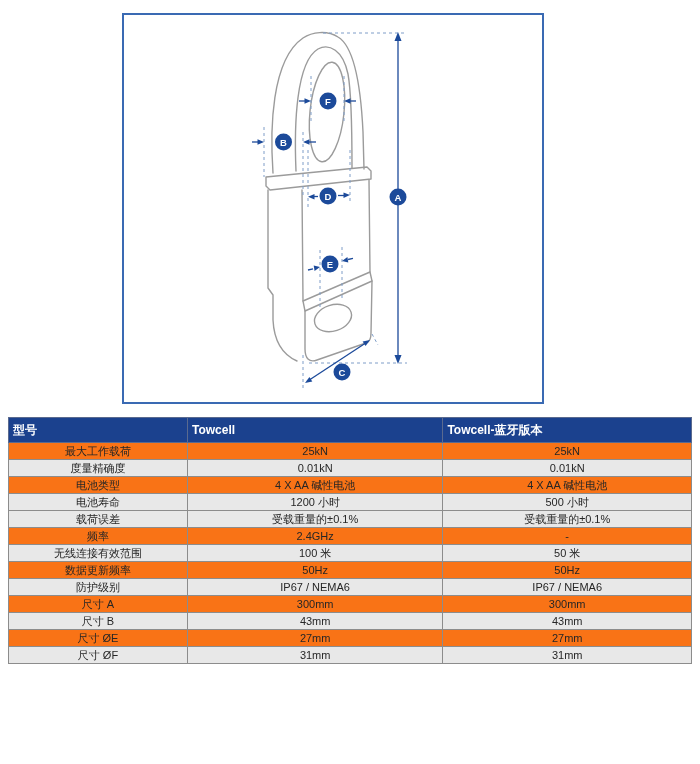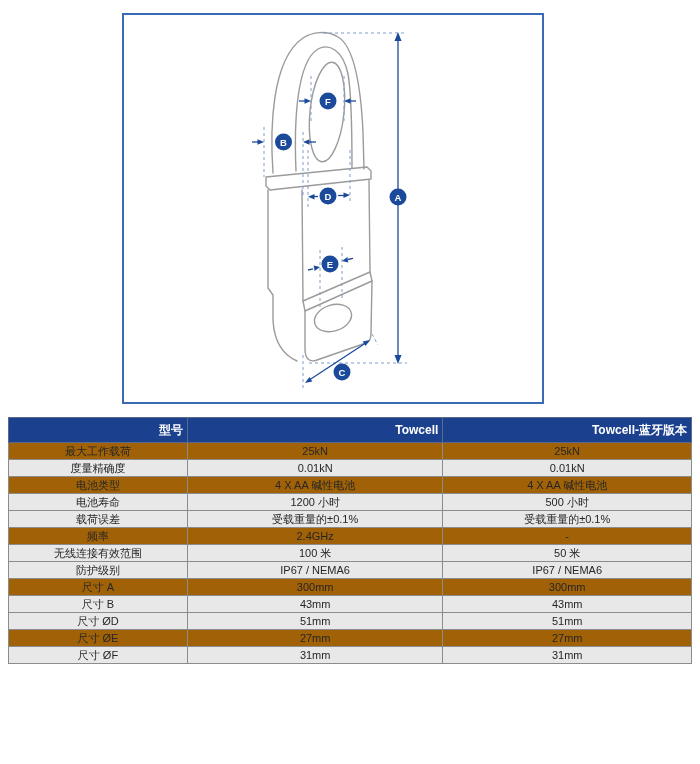--- a/index.html
+++ b/index.html
@@ -19,26 +19,26 @@
   }
   .diagram-wrap{width:700px;height:411px;position:relative;}
   .spec-table{
     border-collapse:collapse;table-layout:fixed;
     width:684px;margin:6px 8px 0 8px;
     border:1px solid #555555;
   }
   .spec-table th{
     background:var(--header-bg);color:var(--header-text);
     font-size:12px;font-weight:bold;height:24px;
-    border:1px solid #5a6a8f;text-align:right;padding:0 4px;
+    border:1px solid #5a6a8f;text-align:left;padding:0 4px;
   }
   .spec-table td{
     font-size:11px;color:#262626;text-align:center;
     height:16px;line-height:16px;padding:0 4px;
-    border:1px solid var(--tbl-border);background:#a16207;
+    border:1px solid var(--tbl-border);background:#f97316;
     white-space:nowrap;overflow:hidden;
   }
   .spec-table tr.alt td{background:var(--row-alt);}
   svg .outline{stroke:var(--outline);fill:none;stroke-width:1.4;stroke-linecap:round;stroke-linejoin:round;}
   svg .dash{stroke:var(--dim-dash);fill:none;stroke-width:1;stroke-dasharray:3,3;}
   svg .solid{stroke:var(--dim-blue);fill:none;stroke-width:1.3;}
   svg .arrow{fill:var(--dim-blue);stroke:none;}
   svg .badge{fill:var(--dim-blue);stroke:none;}
   svg .badge-text{fill:#ffffff;font-family:"Liberation Sans",sans-serif;font-size:9.5px;font-weight:bold;text-anchor:middle;}
   svg .frame{fill:#ffffff;stroke:var(--box-border);stroke-width:2;}
@@ -175,40 +175,40 @@
       <tr>
         <td>频率</td>
         <td>2.4GHz</td>
         <td>-</td>
       </tr>
       <tr class="alt">
         <td>无线连接有效范围</td>
         <td>100 米</td>
         <td>50 米</td>
       </tr>
+      <tr>
+        <td>数据更新频率</td>
+        <td>50Hz</td>
+        <td>50Hz</td>
+      </tr>
       <tr class="alt">
         <td>防护级别</td>
         <td>IP67 / NEMA6</td>
         <td>IP67 / NEMA6</td>
       </tr>
       <tr>
         <td>尺寸 A</td>
         <td>300mm</td>
         <td>300mm</td>
       </tr>
       <tr class="alt">
         <td>尺寸 B</td>
         <td>43mm</td>
         <td>43mm</td>
       </tr>
-      <tr class="alt">
-        <td>尺寸 ØD</td>
-        <td>51mm</td>
-        <td>51mm</td>
-      </tr>
       <tr>
         <td>尺寸 ØE</td>
         <td>27mm</td>
         <td>27mm</td>
       </tr>
       <tr class="alt">
         <td>尺寸 ØF</td>
         <td>31mm</td>
         <td>31mm</td>
       </tr>

